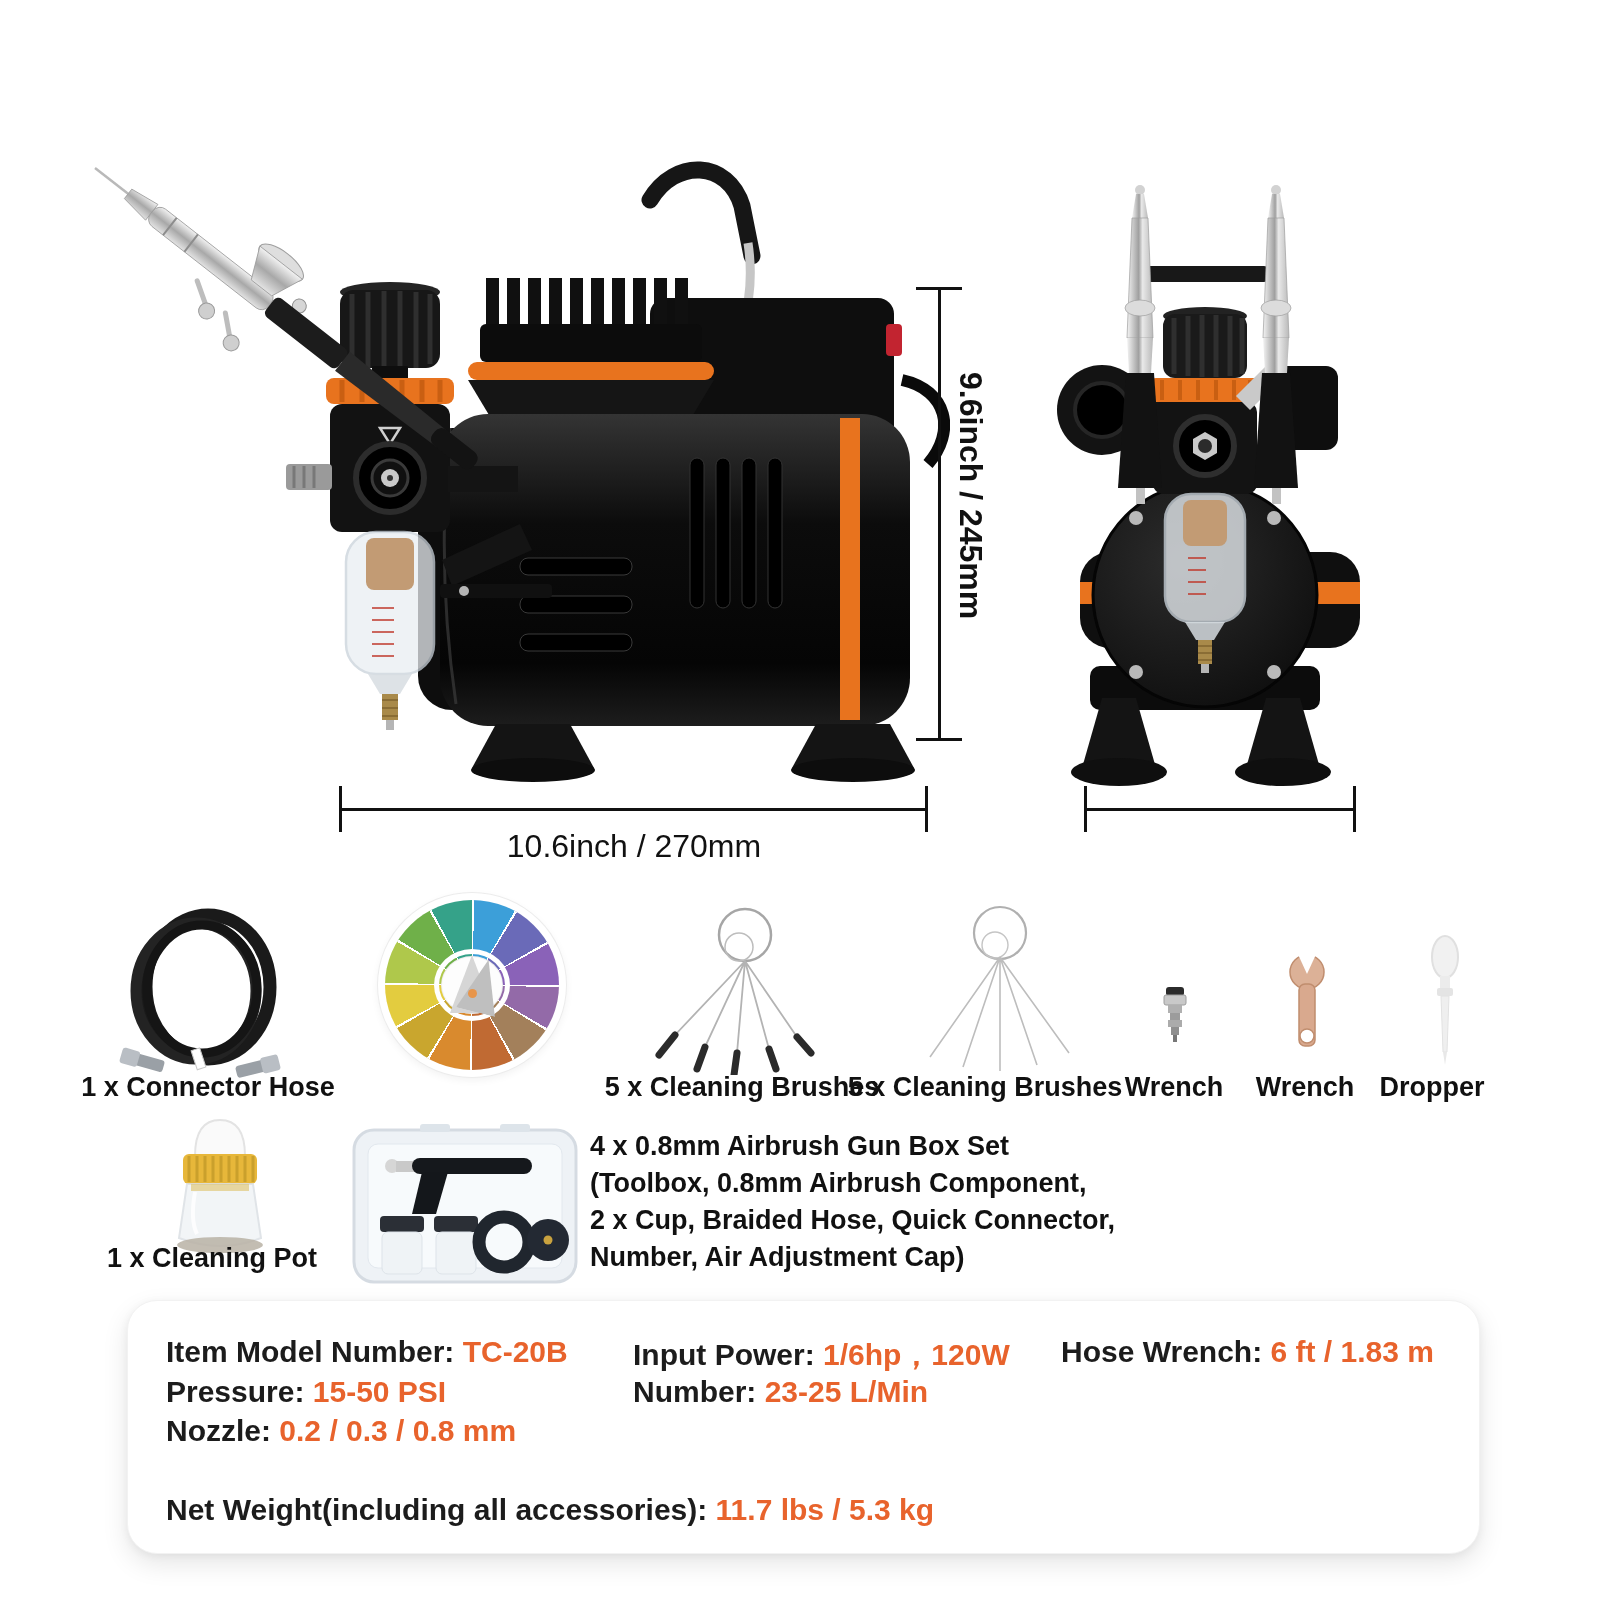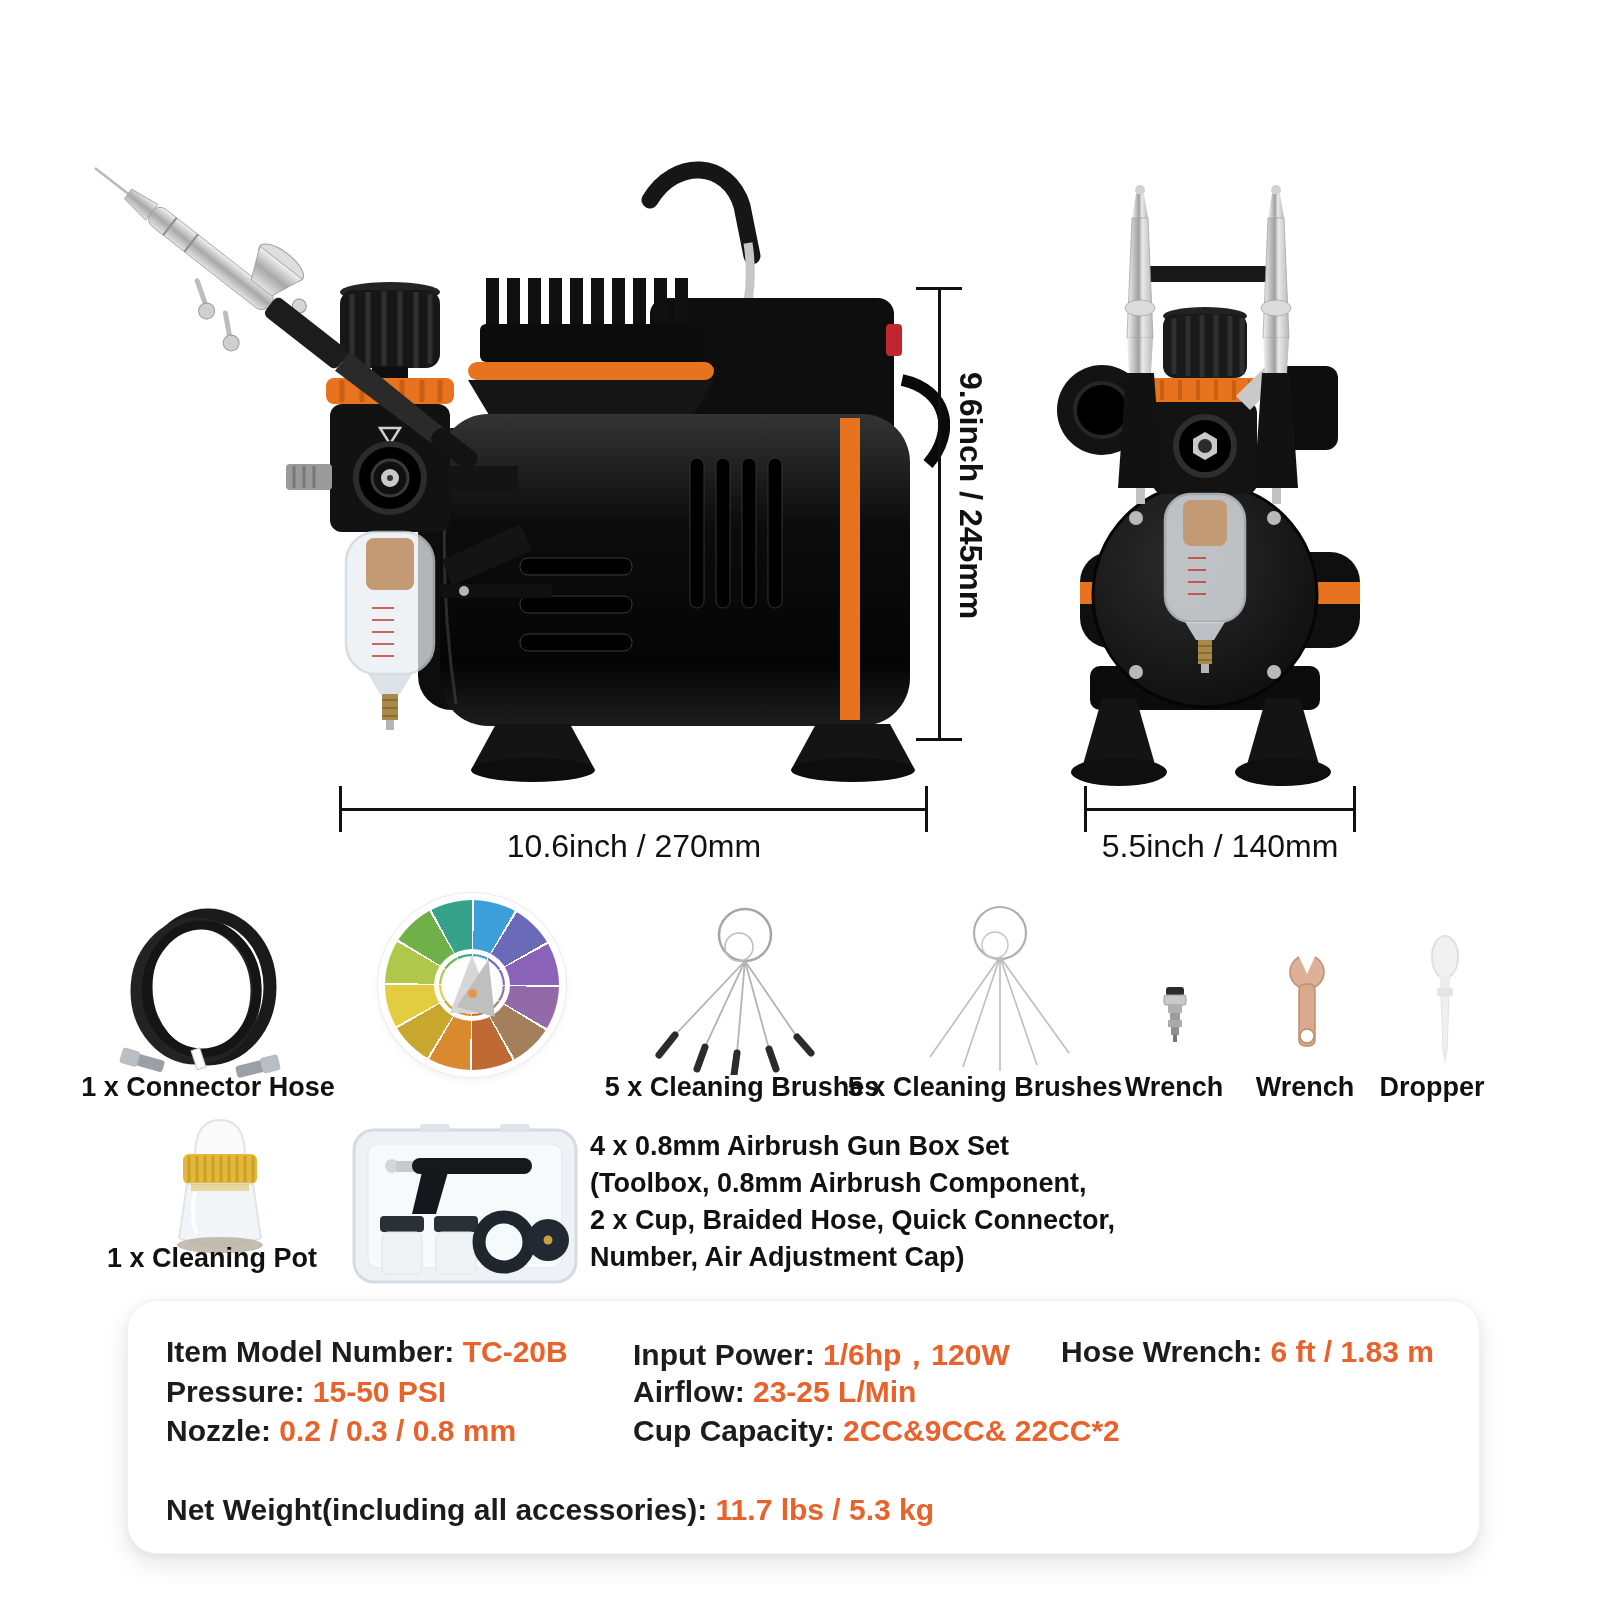--- a/index.html
+++ b/index.html
@@ -249,21 +249,20 @@
   <div class="dim-label-v" style="left:952px;top:372px">9.6inch / 245mm</div>
 
   <div class="dim-line" style="left:340px;top:808px;width:588px;height:3px"></div>
   <div class="dim-line" style="left:339px;top:786px;width:3px;height:46px"></div>
   <div class="dim-line" style="left:925px;top:786px;width:3px;height:46px"></div>
   <div class="dim-label" style="left:434px;top:828px;width:400px">10.6inch / 270mm</div>
 
   <div class="dim-line" style="left:1085px;top:808px;width:271px;height:3px"></div>
   <div class="dim-line" style="left:1084px;top:786px;width:3px;height:46px"></div>
   <div class="dim-line" style="left:1353px;top:786px;width:3px;height:46px"></div>
-  <div class="dim-label" style="left:1020px;top:828px;width:400px">5.5inch / 140mm</div>
 
   <svg class="abs" style="left:110px;top:905px" width="185" height="180" viewBox="0 0 185 180">
     <ellipse cx="98" cy="82" rx="62" ry="72" fill="none" stroke="#1a1a1a" stroke-width="13"></ellipse>
     <ellipse cx="86" cy="86" rx="60" ry="68" fill="none" stroke="#232323" stroke-width="11"></ellipse>
     <ellipse cx="92" cy="84" rx="55" ry="64" fill="none" stroke="#151515" stroke-width="9"></ellipse>
     <rect x="84" y="144" width="9" height="20" fill="#fff" stroke="#c9c9c9" transform="rotate(-18 88 154)"></rect>
     <g transform="rotate(16 40 158)">
         <rect x="24" y="152" width="30" height="12" rx="3" fill="#9aa0a6"></rect>
         <rect x="10" y="150" width="18" height="16" rx="3" fill="#b9bec4"></rect>
       </g>
@@ -378,30 +377,26 @@
     </div>
     <div class="spec" style="left:933px;top:34px">
       <span class="k">Hose Wrench:</span>
       <span class="v">6 ft / 1.83 m</span>
     </div>
     <div class="spec" style="left:38px;top:74px">
       <span class="k">Pressure:</span>
       <span class="v">15-50 PSI</span>
     </div>
     <div class="spec" style="left:505px;top:74px">
-      <span class="k">Airflow:</span>
+      <span class="k">Number:</span>
       <span class="v">23-25 L/Min</span>
     </div>
     <div class="spec" style="left:38px;top:113px">
       <span class="k">Nozzle:</span>
       <span class="v">0.2 / 0.3 / 0.8 mm</span>
     </div>
-    <div class="spec" style="left:505px;top:113px">
-      <span class="k">Cup Capacity:</span>
-      <span class="v">2CC&amp;9CC&amp; 22CC*2</span>
-    </div>
     <div class="spec" style="left:38px;top:192px">
       <span class="k">Net Weight(including all accessories):</span>
       <span class="v">11.7 lbs / 5.3 kg</span>
     </div>
   </div>
 
 </div>
 
 </body></html>

